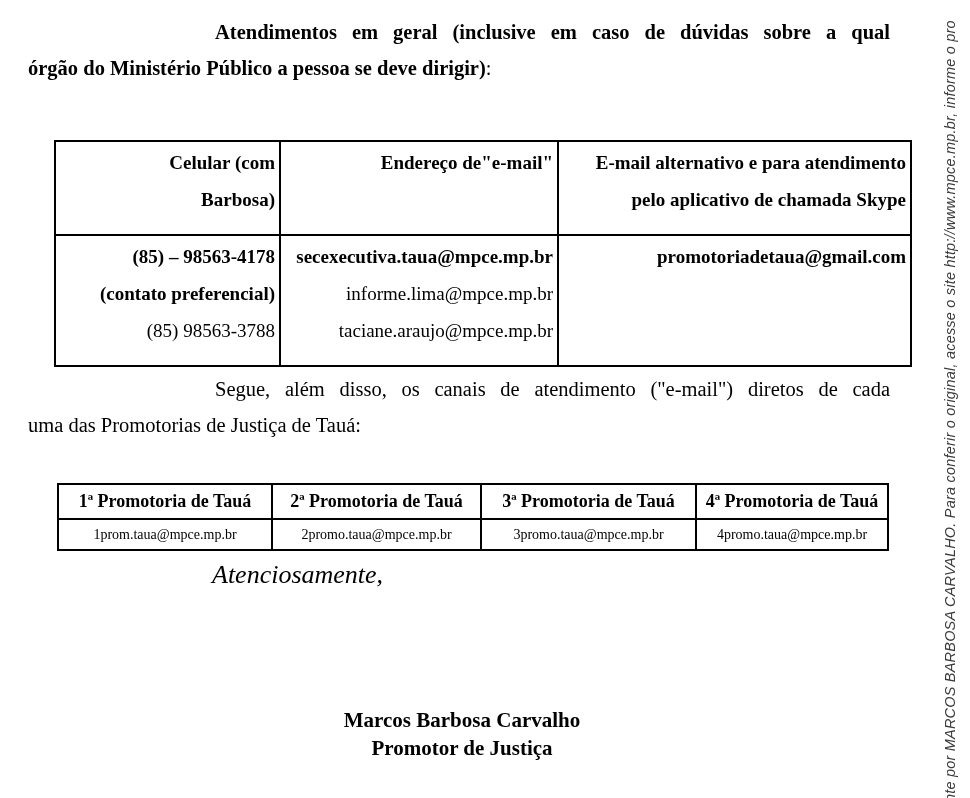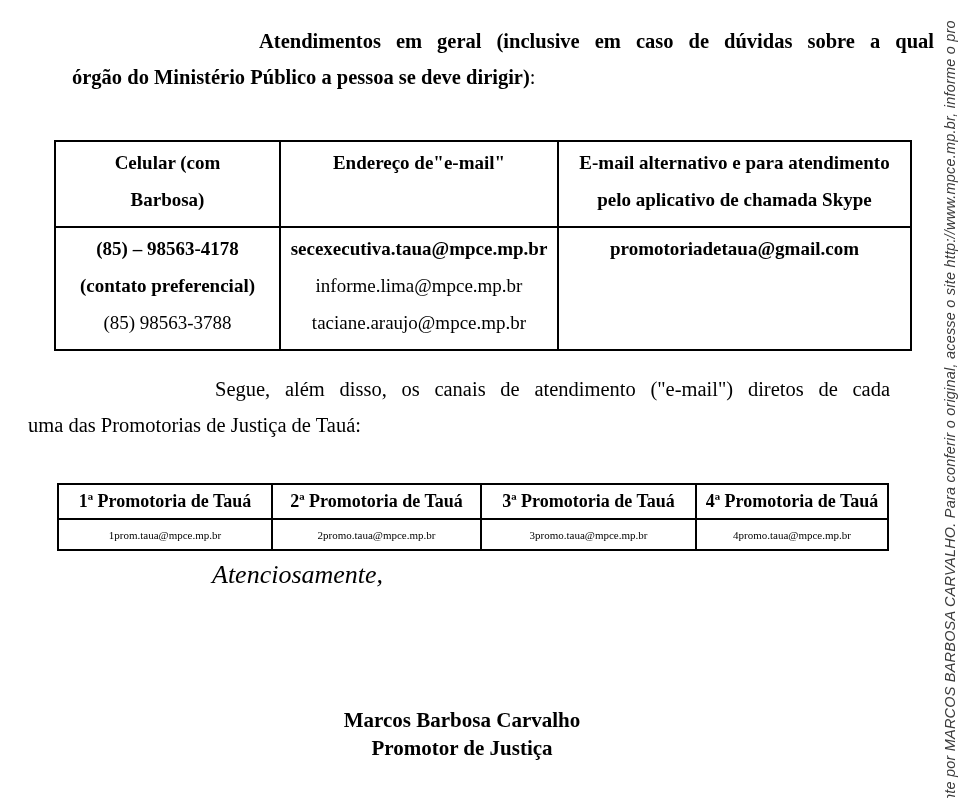--- a/index.html
+++ b/index.html
@@ -19,38 +19,38 @@
     left: 28px;
     width: 862px;
     font-size: 20.5px;
   }
   .para .pline { line-height: 36px; }
   .para .pline.justify-full {
     margin-left: 187px;
     text-align: justify;
     text-align-last: justify;
   }
-  #para1 { top: 23px; font-weight: bold; margin-left: 44px; }
+  #para1 { top: 14px; font-weight: bold; }
   #para1 .colon { font-weight: normal; }
   #para2 { top: 371px; font-weight: normal; }
 
   
   #contact-table {
     position: absolute;
     left: 54px;
     top: 140px;
     width: 856px;
     border-collapse: collapse;
     table-layout: fixed;
   }
   #contact-table td {
     border: 2px solid #000000;
     vertical-align: top;
-    text-align: center;
-    padding: 2px 4px 8px 4px;
+    text-align: right;
+    padding: 2px 4px 16px 4px;
     line-height: 37px;
     font-size: 19px;
     overflow: hidden;
   }
   #contact-table tr.header-row td { height: 73px; font-weight: bold; }
   #contact-table tr.body-row td { height: 104px; }
   #contact-table .b { font-weight: bold; }
 
   
   #promo-table {
@@ -63,21 +63,21 @@
   }
   #promo-table td {
     border: 2px solid #000000;
     text-align: center;
     vertical-align: middle;
     padding: 0 8px;
     overflow: hidden;
     white-space: nowrap;
   }
   #promo-table tr.p-header td { height: 33px; font-weight: bold; font-size: 18px; }
-  #promo-table tr.p-body td { height: 29px; font-size: 11px; }
+  #promo-table tr.p-body td { height: 29px; font-size: 14px; }
 
   
   #closing {
     position: absolute;
     left: 212px;
     top: 560px;
     font-size: 26px;
     line-height: 30px;
     font-style: italic;
   }

